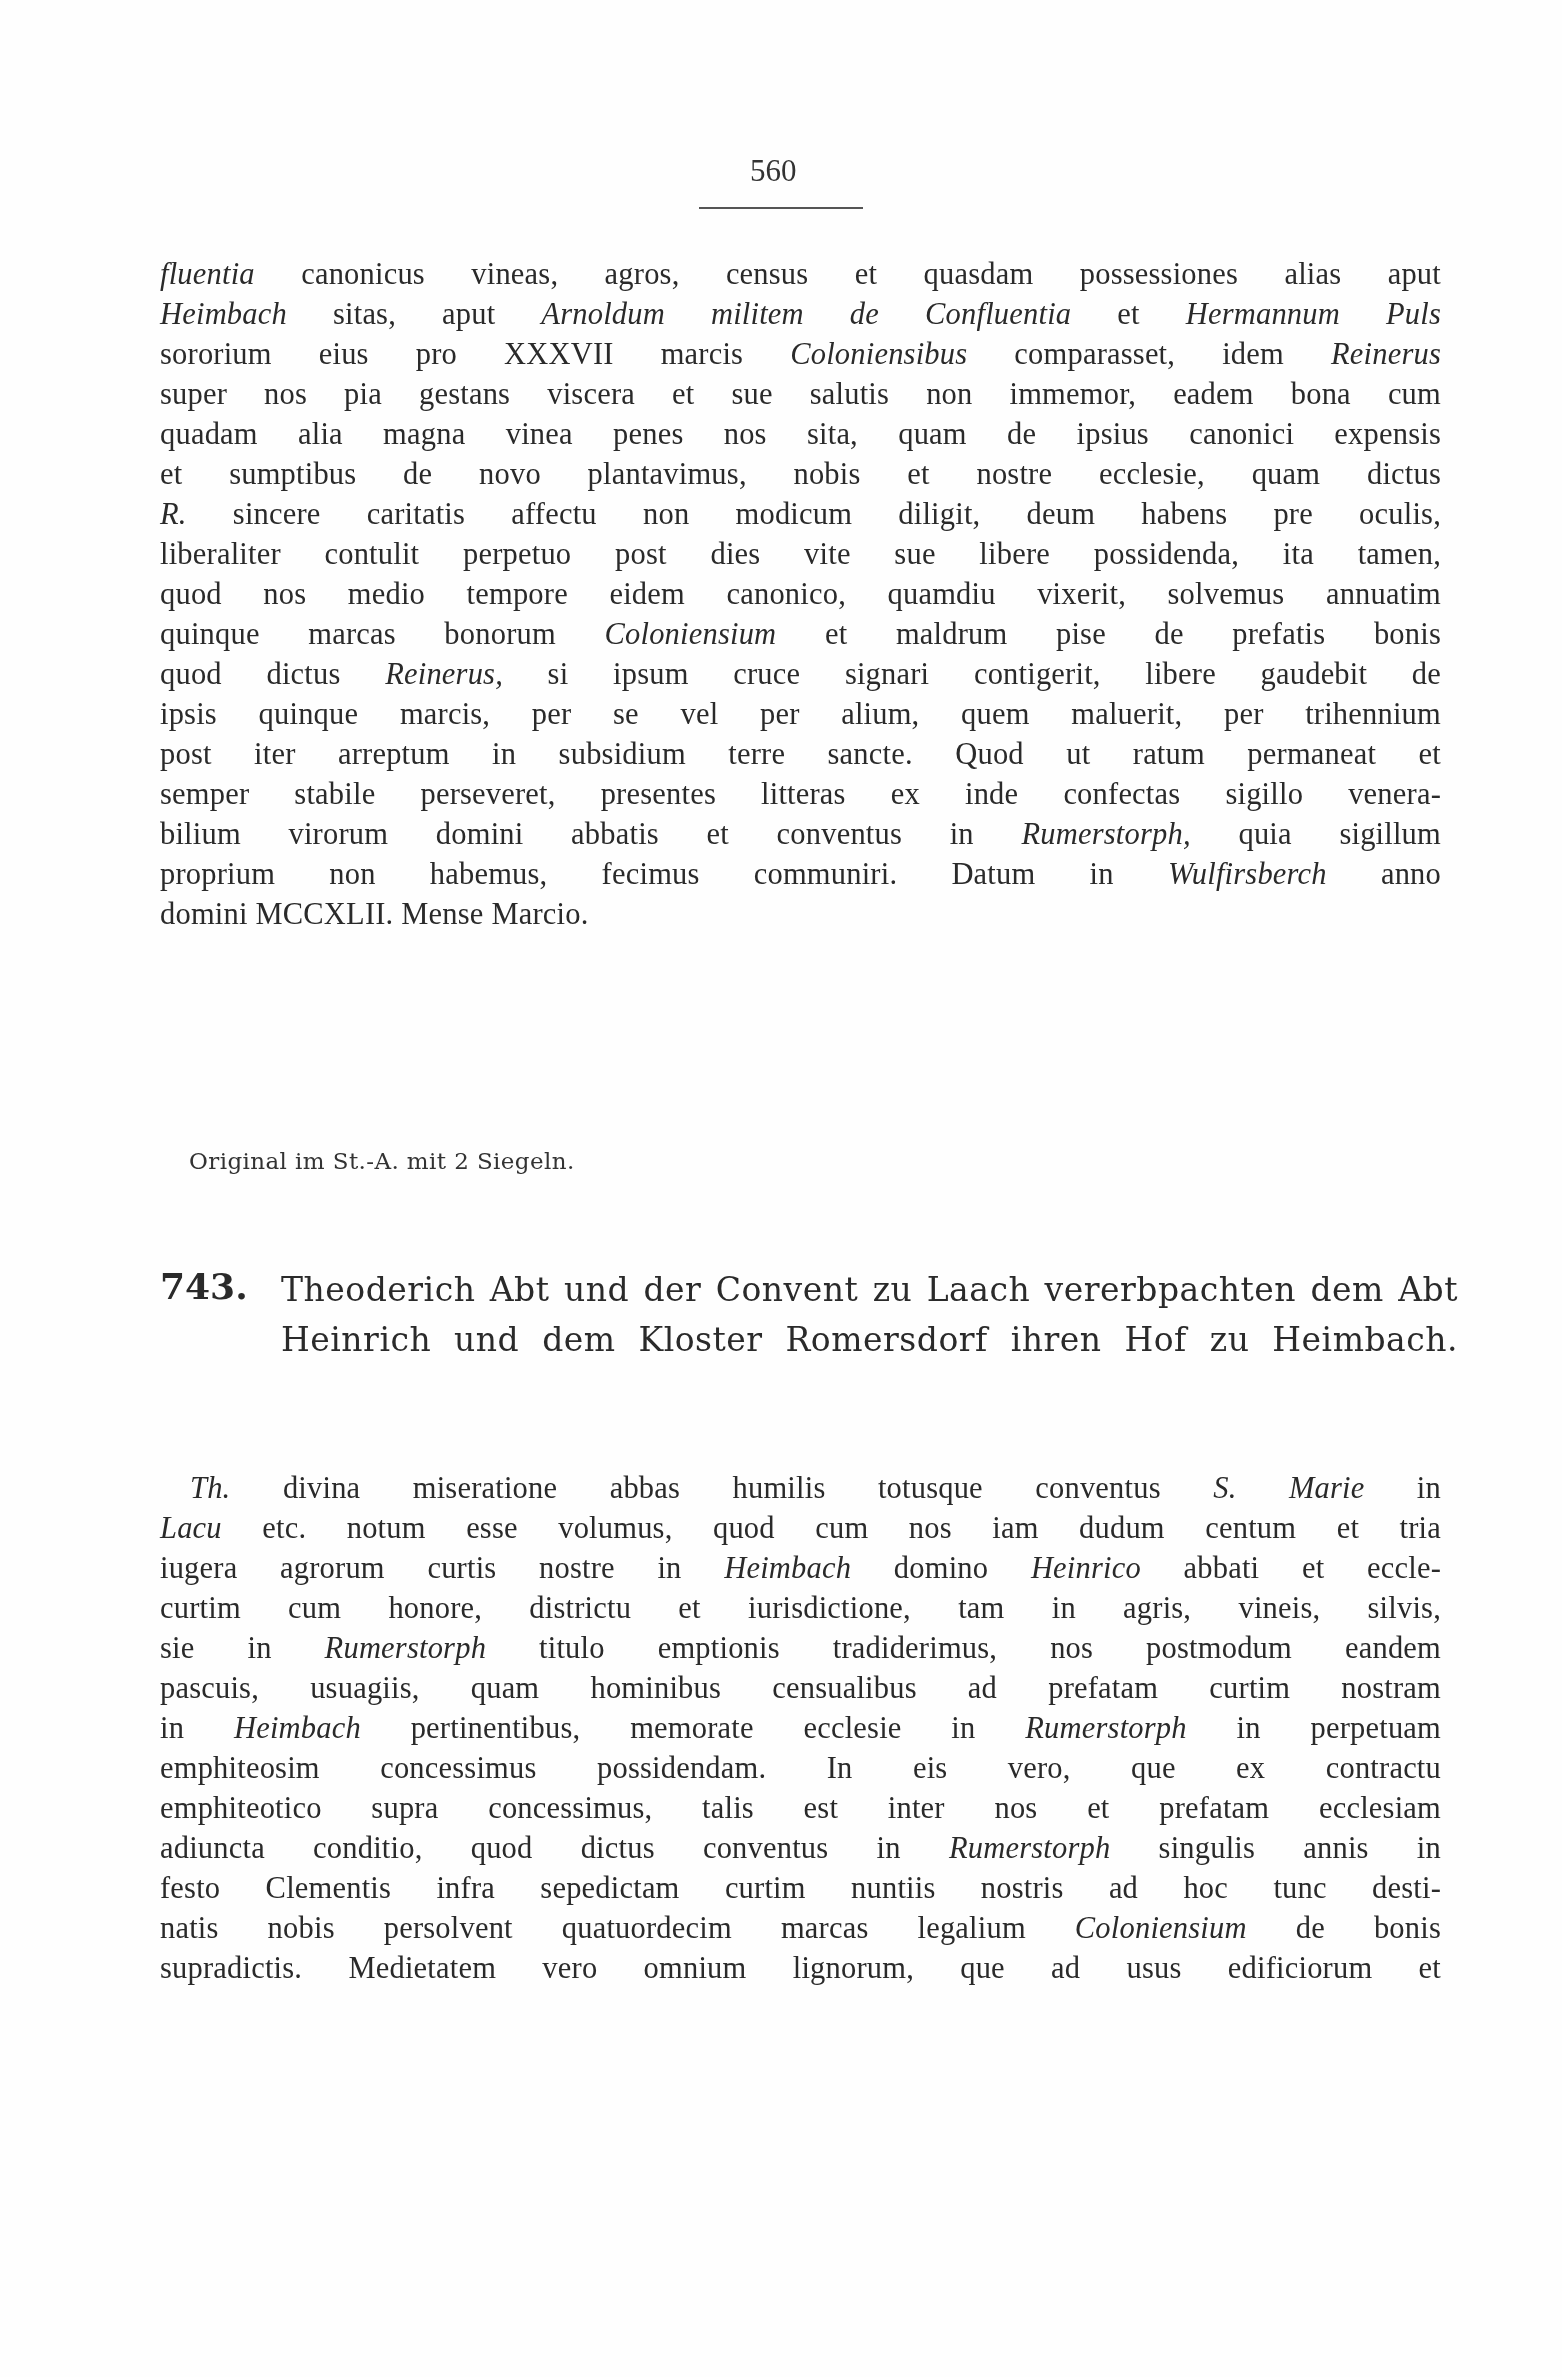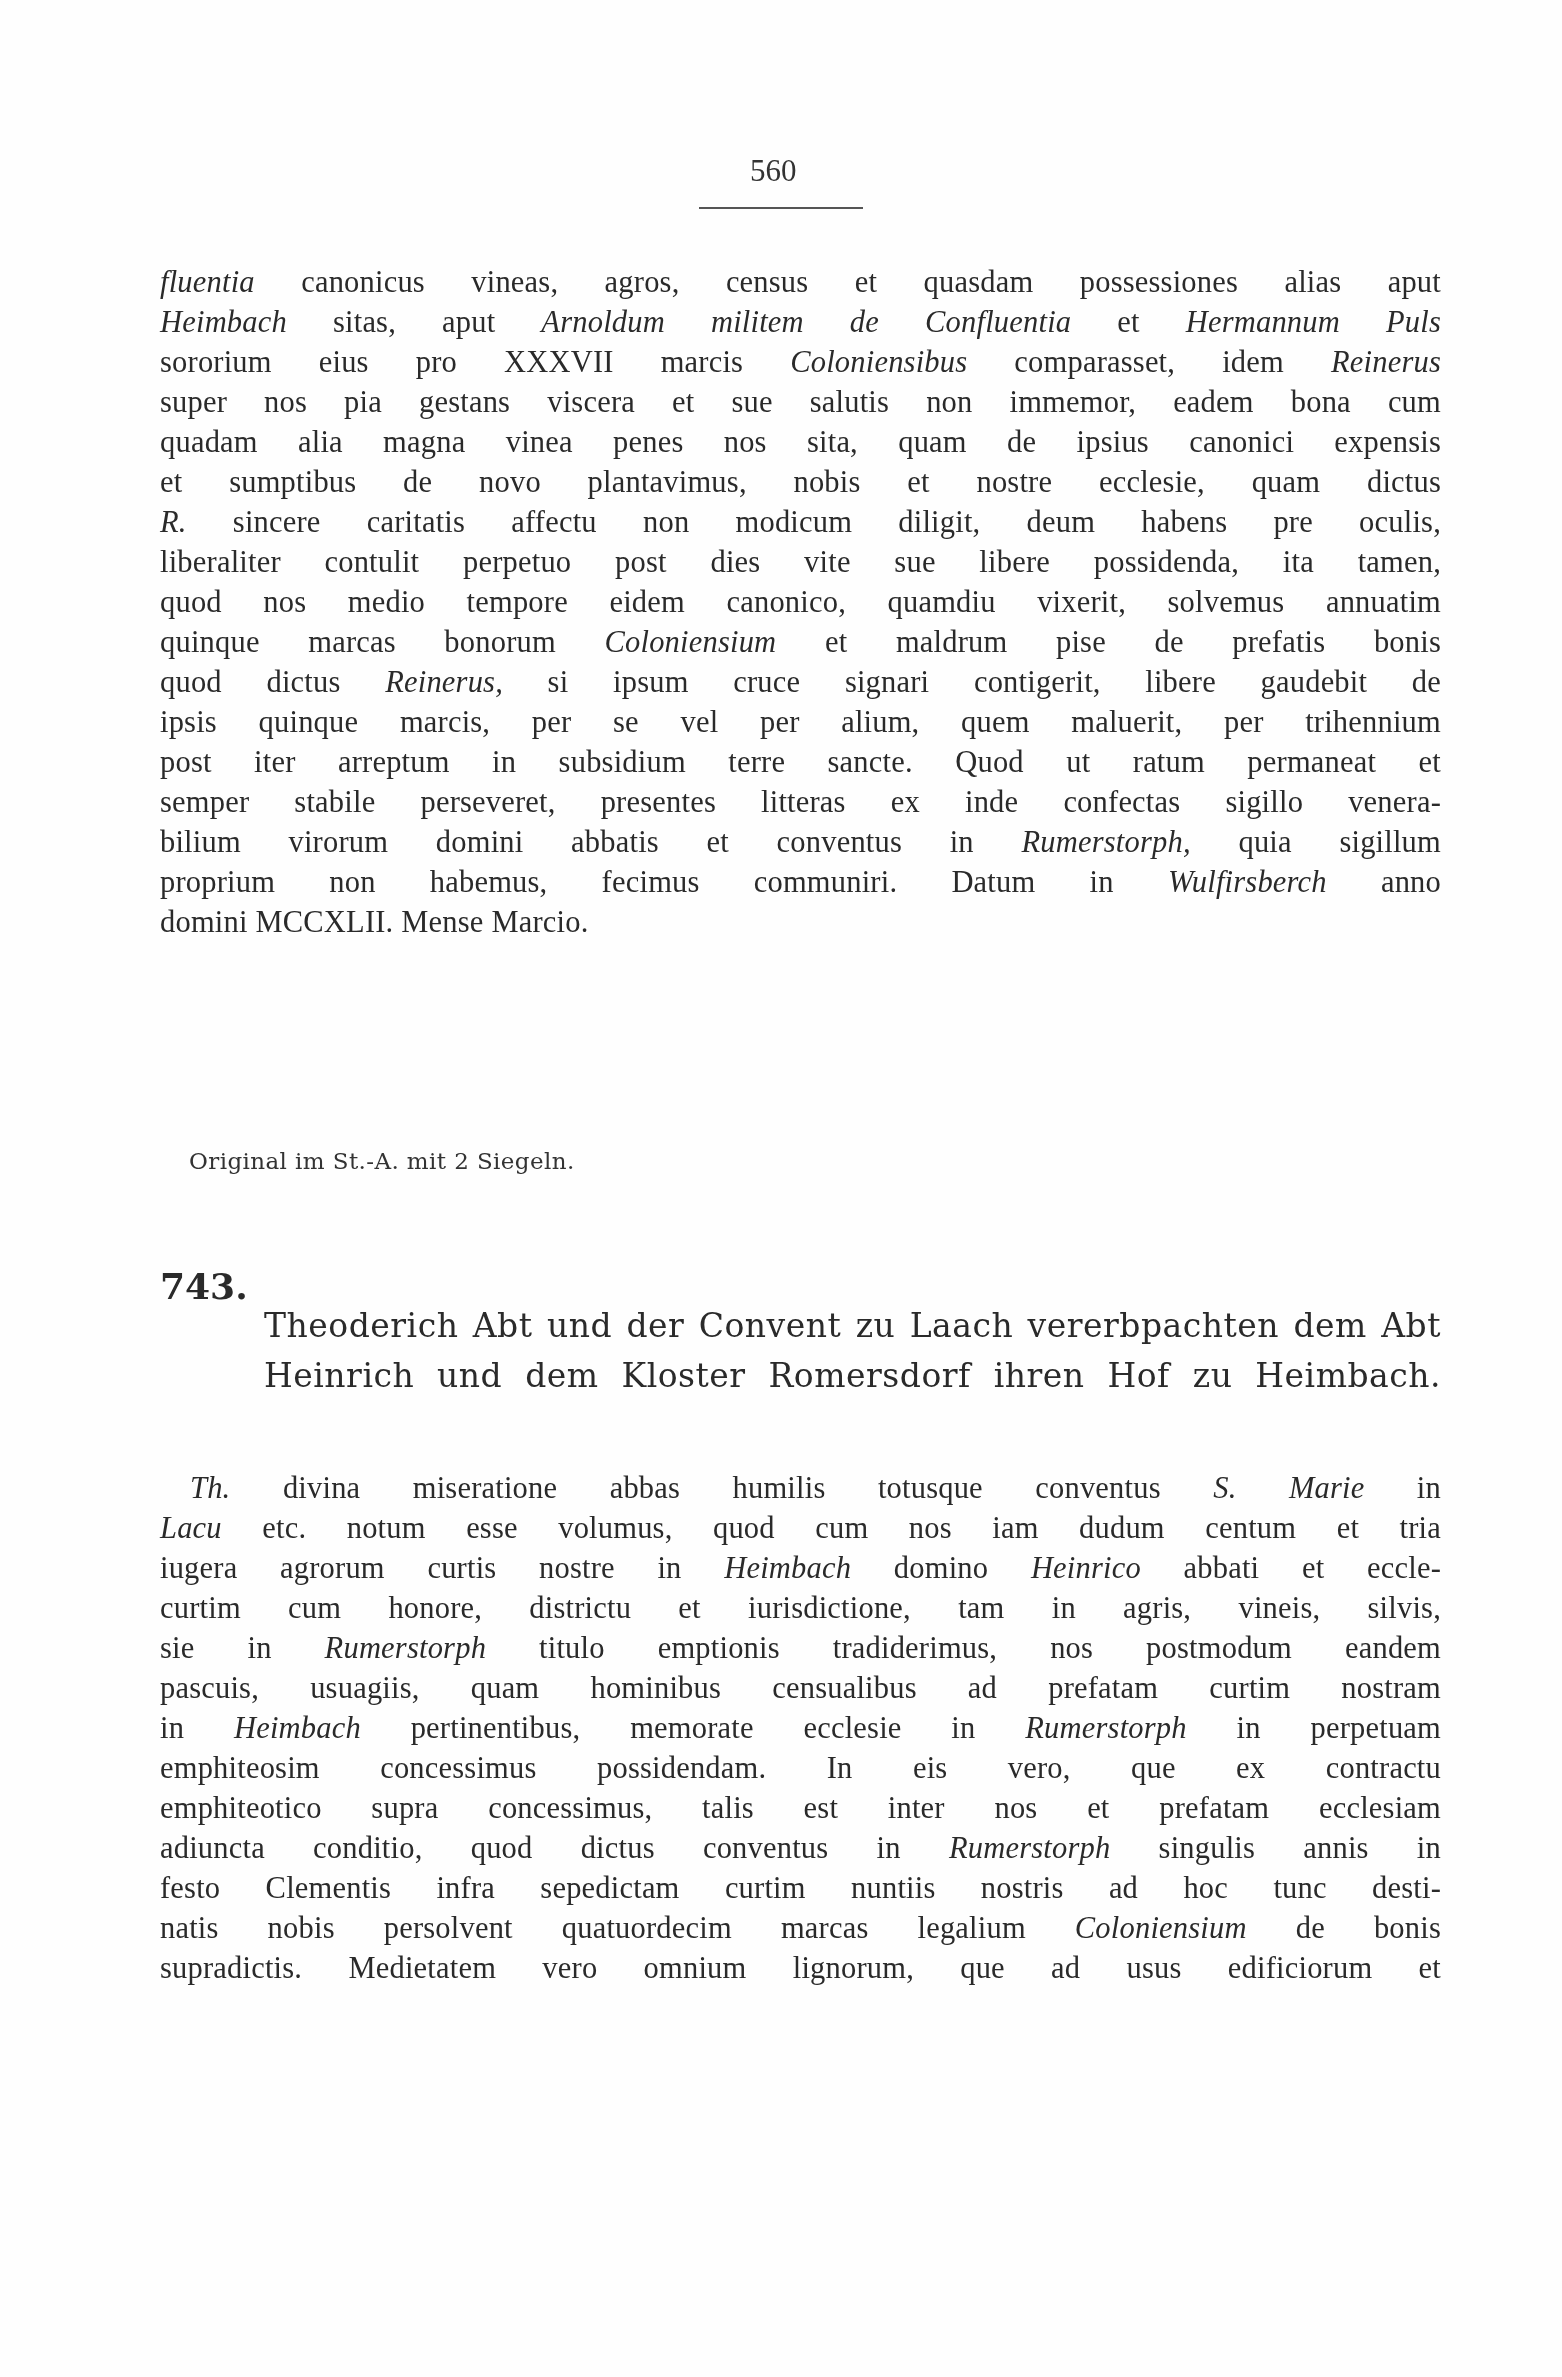--- a/index.html
+++ b/index.html
@@ -16,31 +16,31 @@
   .page-rule {
     position: absolute; left: 699px; top: 207px; width: 164px; height: 1.6px; background: #555;
   }
   .block { position: absolute; left: 160px; width: 1281px; }
   .line {
     height: 40px; line-height: 40px; font-size: 30.5px; white-space: nowrap;
     text-align: justify; text-align-last: justify; letter-spacing: 0.2px;
   }
   .line.last { text-align-last: left; }
   .line i { font-style: italic; }
-  .body1 { top: 262px; }
+  .body1 { top: 254px; }
   .footnote {
     position: absolute; left: 189px; top: 1148px; font-size: 23px; color: #333;
     font-family: "DejaVu Serif", serif; letter-spacing: 0.4px;
   }
   .doc-heading {
     position: absolute; left: 160px; top: 1265px; width: 1281px;
     font-family: "DejaVu Serif", serif; color: #2a2a2a;
   }
   .doc-number { position: absolute; left: 0; top: 0; font-size: 36px; font-weight: bold; }
-  .heading-lines { position: absolute; left: 104px; top: 0; width: 1177px; margin-top: 36px; }
+  .heading-lines { position: absolute; left: 121px; top: 0; width: 1177px; }
   .heading-lines .hline {
     height: 50px; line-height: 50px; font-size: 33px; white-space: nowrap;
     text-align: justify; text-align-last: justify; font-weight: normal; letter-spacing: 0.5px;
   }
   .heading-lines .hline.last { text-align-last: left; }
   .body2 { top: 1468px; }
   .line.indent { padding-left: 30px; box-sizing: border-box; }
 </style>
 </head>
 <body>

